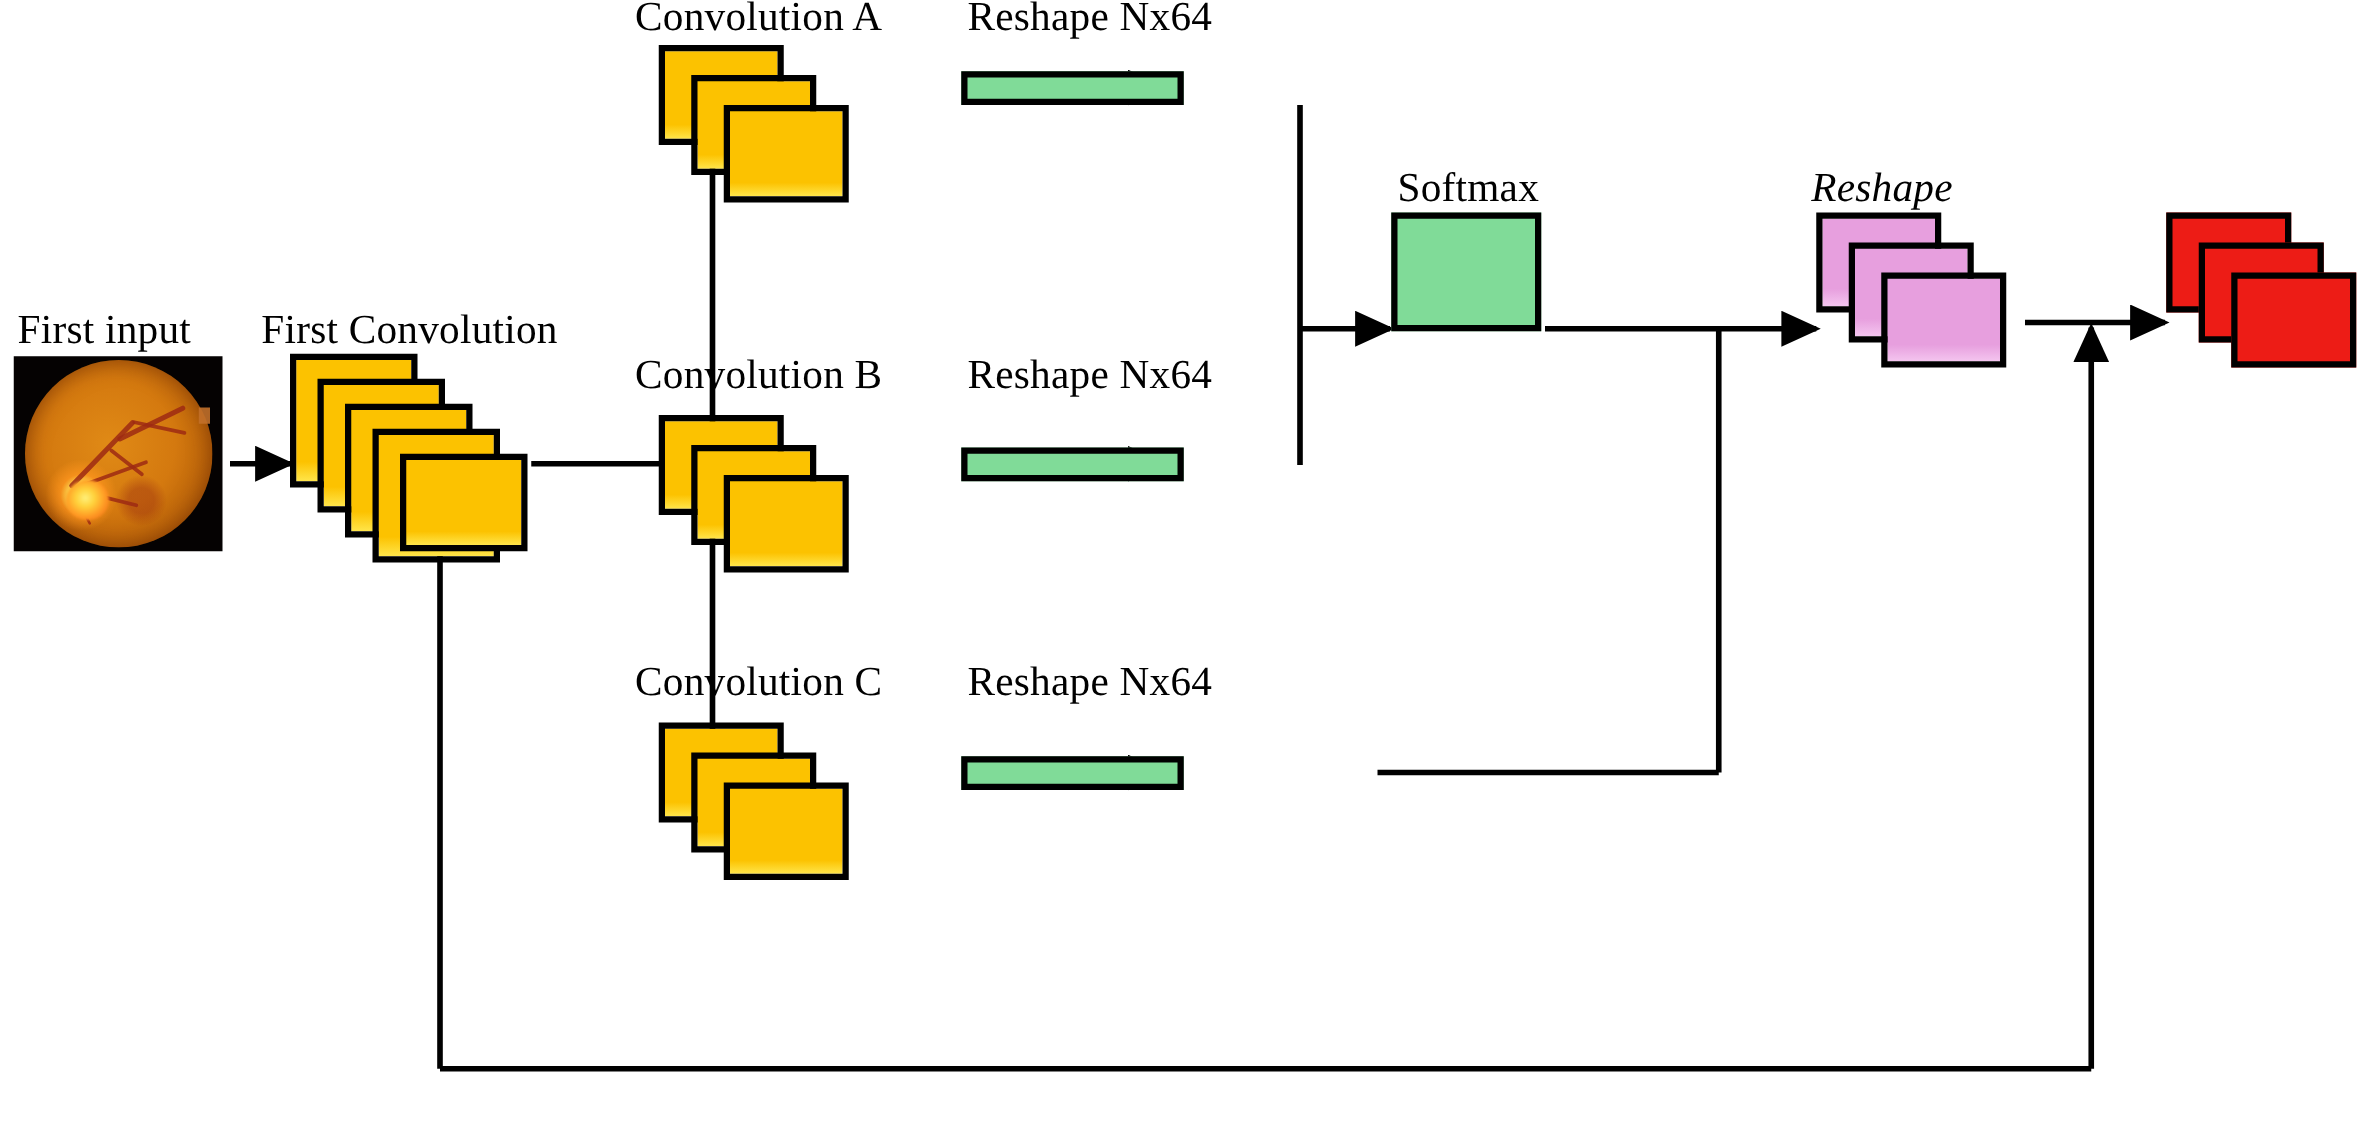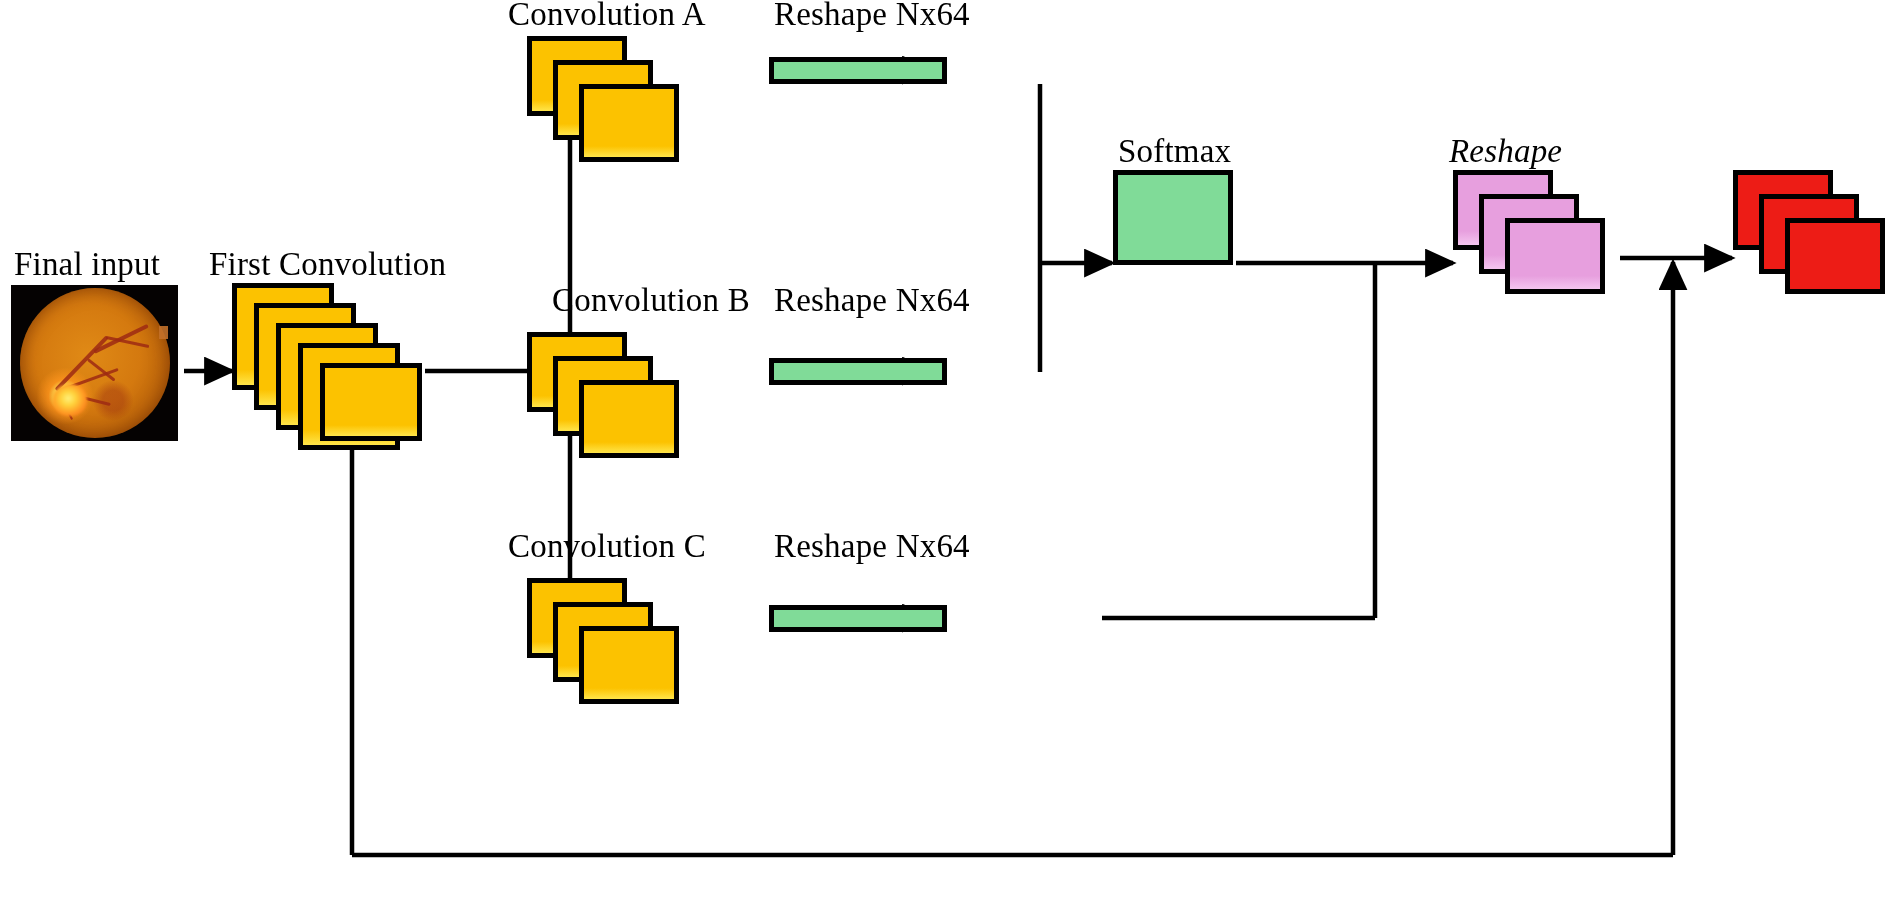--- a/index.html
+++ b/index.html
@@ -136,21 +136,21 @@
       <line x1="1375" y1="618" x2="1375" y2="263"></line>
 
       <line x1="1620" y1="258" x2="1732" y2="258" marker-end="url(#ah)"></line>
 
       <line x1="352" y1="440" x2="352" y2="855"></line>
       <line x1="352" y1="855" x2="1673" y2="855"></line>
       <line x1="1673" y1="855" x2="1673" y2="262" marker-end="url(#ah)"></line>
     </g>
   </svg>
 
-  <div class="lbl" style="left:14px; top:248px;">Final input</div>
+  <div class="lbl" style="left:14px; top:248px;">First input</div>
 
   <div class="fundus" style="left:11px; top:285px; width:167px; height:156px;">
     <div class="globe">
       <div class="v" style="left:36px; top:100px; width:74px; height:4px; transform:rotate(-46deg);"></div>
       <div class="v" style="left:40px; top:101px; width:62px; height:3.4px; transform:rotate(-20deg);"></div>
       <div class="v" style="left:42px; top:103px; width:50px; height:3px; transform:rotate(14deg);"></div>
       <div class="v" style="left:74px; top:62px; width:60px; height:3.6px; transform:rotate(-26deg);"></div>
       <div class="v" style="left:86px; top:48px; width:44px; height:3px; transform:rotate(12deg);"></div>
       <div class="v" style="left:68px; top:70px; width:34px; height:2.6px; transform:rotate(38deg);"></div>
       <div class="v" style="left:38px; top:104px; width:30px; height:2.4px; transform:rotate(62deg);"></div>
@@ -171,21 +171,21 @@
   <div class="lbl" style="left:508px; top:-2px;">Convolution A</div>
   <div class="stack" style="left:527px; top:36px; width:165px; height:110px;">
     <div class="card" style="left:0px;  top:0px;  width:100px; height:80px; background:linear-gradient(180deg,#FCC200 0%,#FCC200 84%,#FFE54A 100%);"></div>
     <div class="card" style="left:26px; top:24px; width:100px; height:80px; background:linear-gradient(180deg,#FCC200 0%,#FCC200 84%,#FFE54A 100%);"></div>
     <div class="card" style="left:52px; top:48px; width:100px; height:78px; background:linear-gradient(180deg,#FCC200 0%,#FCC200 84%,#FFE54A 100%);"></div>
   </div>
 
   <div class="lbl" style="left:774px; top:-2px;">Reshape Nx64</div>
   <div class="flatbar" style="left:769px; top:57px; width:178px; height:27px; background:#80DB98;"></div>
 
-  <div class="lbl" style="left:508px; top:284px;margin-left:44px;">Convolution B</div>
+  <div class="lbl" style="left:508px; top:284px;">Convolution B</div>
   <div class="stack" style="left:527px; top:332px; width:165px; height:110px;">
     <div class="card" style="left:0px;  top:0px;  width:100px; height:80px; background:linear-gradient(180deg,#FCC200 0%,#FCC200 84%,#FFE54A 100%);"></div>
     <div class="card" style="left:26px; top:24px; width:100px; height:80px; background:linear-gradient(180deg,#FCC200 0%,#FCC200 84%,#FFE54A 100%);"></div>
     <div class="card" style="left:52px; top:48px; width:100px; height:78px; background:linear-gradient(180deg,#FCC200 0%,#FCC200 84%,#FFE54A 100%);"></div>
   </div>
 
   <div class="lbl" style="left:774px; top:284px;">Reshape Nx64</div>
   <div class="flatbar" style="left:769px; top:358px; width:178px; height:27px; background:#80DB98;"></div>
 
   <div class="lbl" style="left:508px; top:530px;">Convolution C</div>

